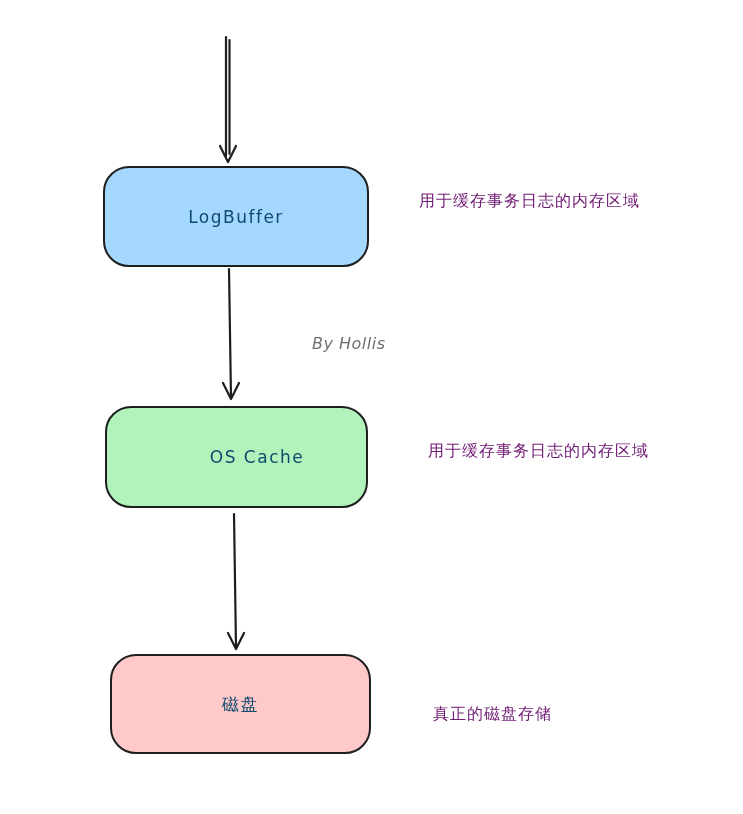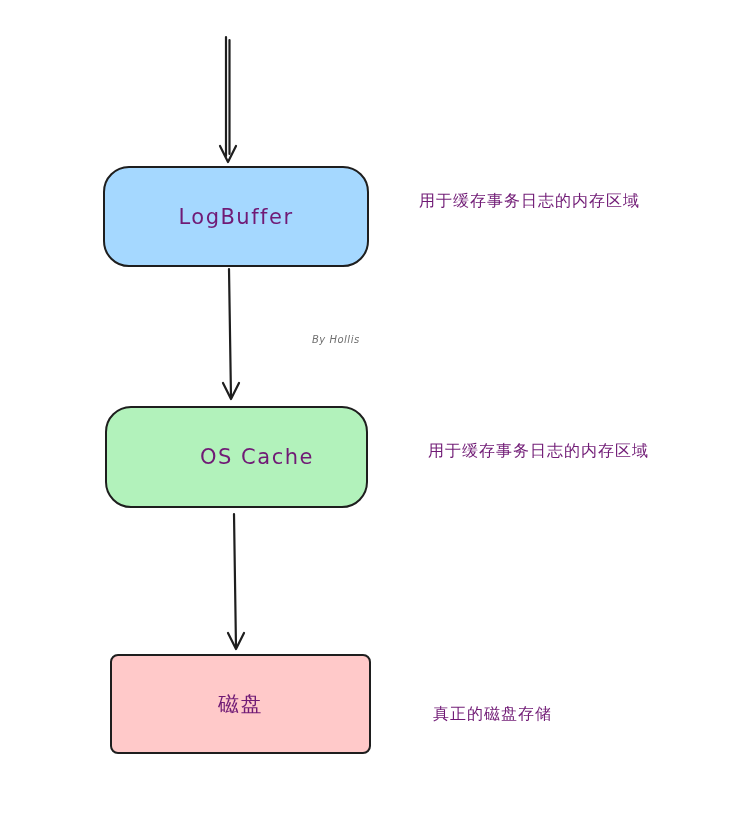--- a/index.html
+++ b/index.html
@@ -24,43 +24,43 @@
   .node {
     position: absolute;
     border: 2.5px solid #1e1e1e;
     border-radius: 26px;
     display: flex;
     align-items: center;
     justify-content: center;
     box-sizing: border-box;
   }
   .node-label {
-    font-size: 21px;
-    color: #701a75;
+    font-size: 17px;
+    color: #0c4a6e;
     letter-spacing: 1.5px;
     font-family: "DejaVu Sans", sans-serif;
   }
   .node-logbuffer { left: 103px; top: 166px; width: 266px; height: 101px; }
   .node-oscache   { left: 105px; top: 406px; width: 263px; height: 102px; padding-left: 41px; }
-  .node-disk      { left: 110px; top: 654px; width: 261px; height: 100px; border-radius: 8px; }
+  .node-disk      { left: 110px; top: 654px; width: 261px; height: 100px; }
   .desc {
     position: absolute;
     font-size: 16px;
     color: #701a75;
     letter-spacing: 1px;
     white-space: nowrap;
     font-family: Liberation Serif, serif;
   }
   .desc-1 { left: 419px; top: 191px; }
   .desc-2 { left: 428px; top: 441px; }
   .desc-3 { left: 433px; top: 688px; margin-top: 16px; }
   .attribution {
     position: absolute;
     left: 312px; top: 334px;
-    font-size: 10px;
+    font-size: 16px;
     font-style: italic;
     letter-spacing: 0.5px;
     color: #6f6f6f;
     text-align: right;
   }
   .edge-stroke {
     stroke: #1e1e1e;
     stroke-width: 2.2;
     fill: none;
     stroke-linecap: round;

